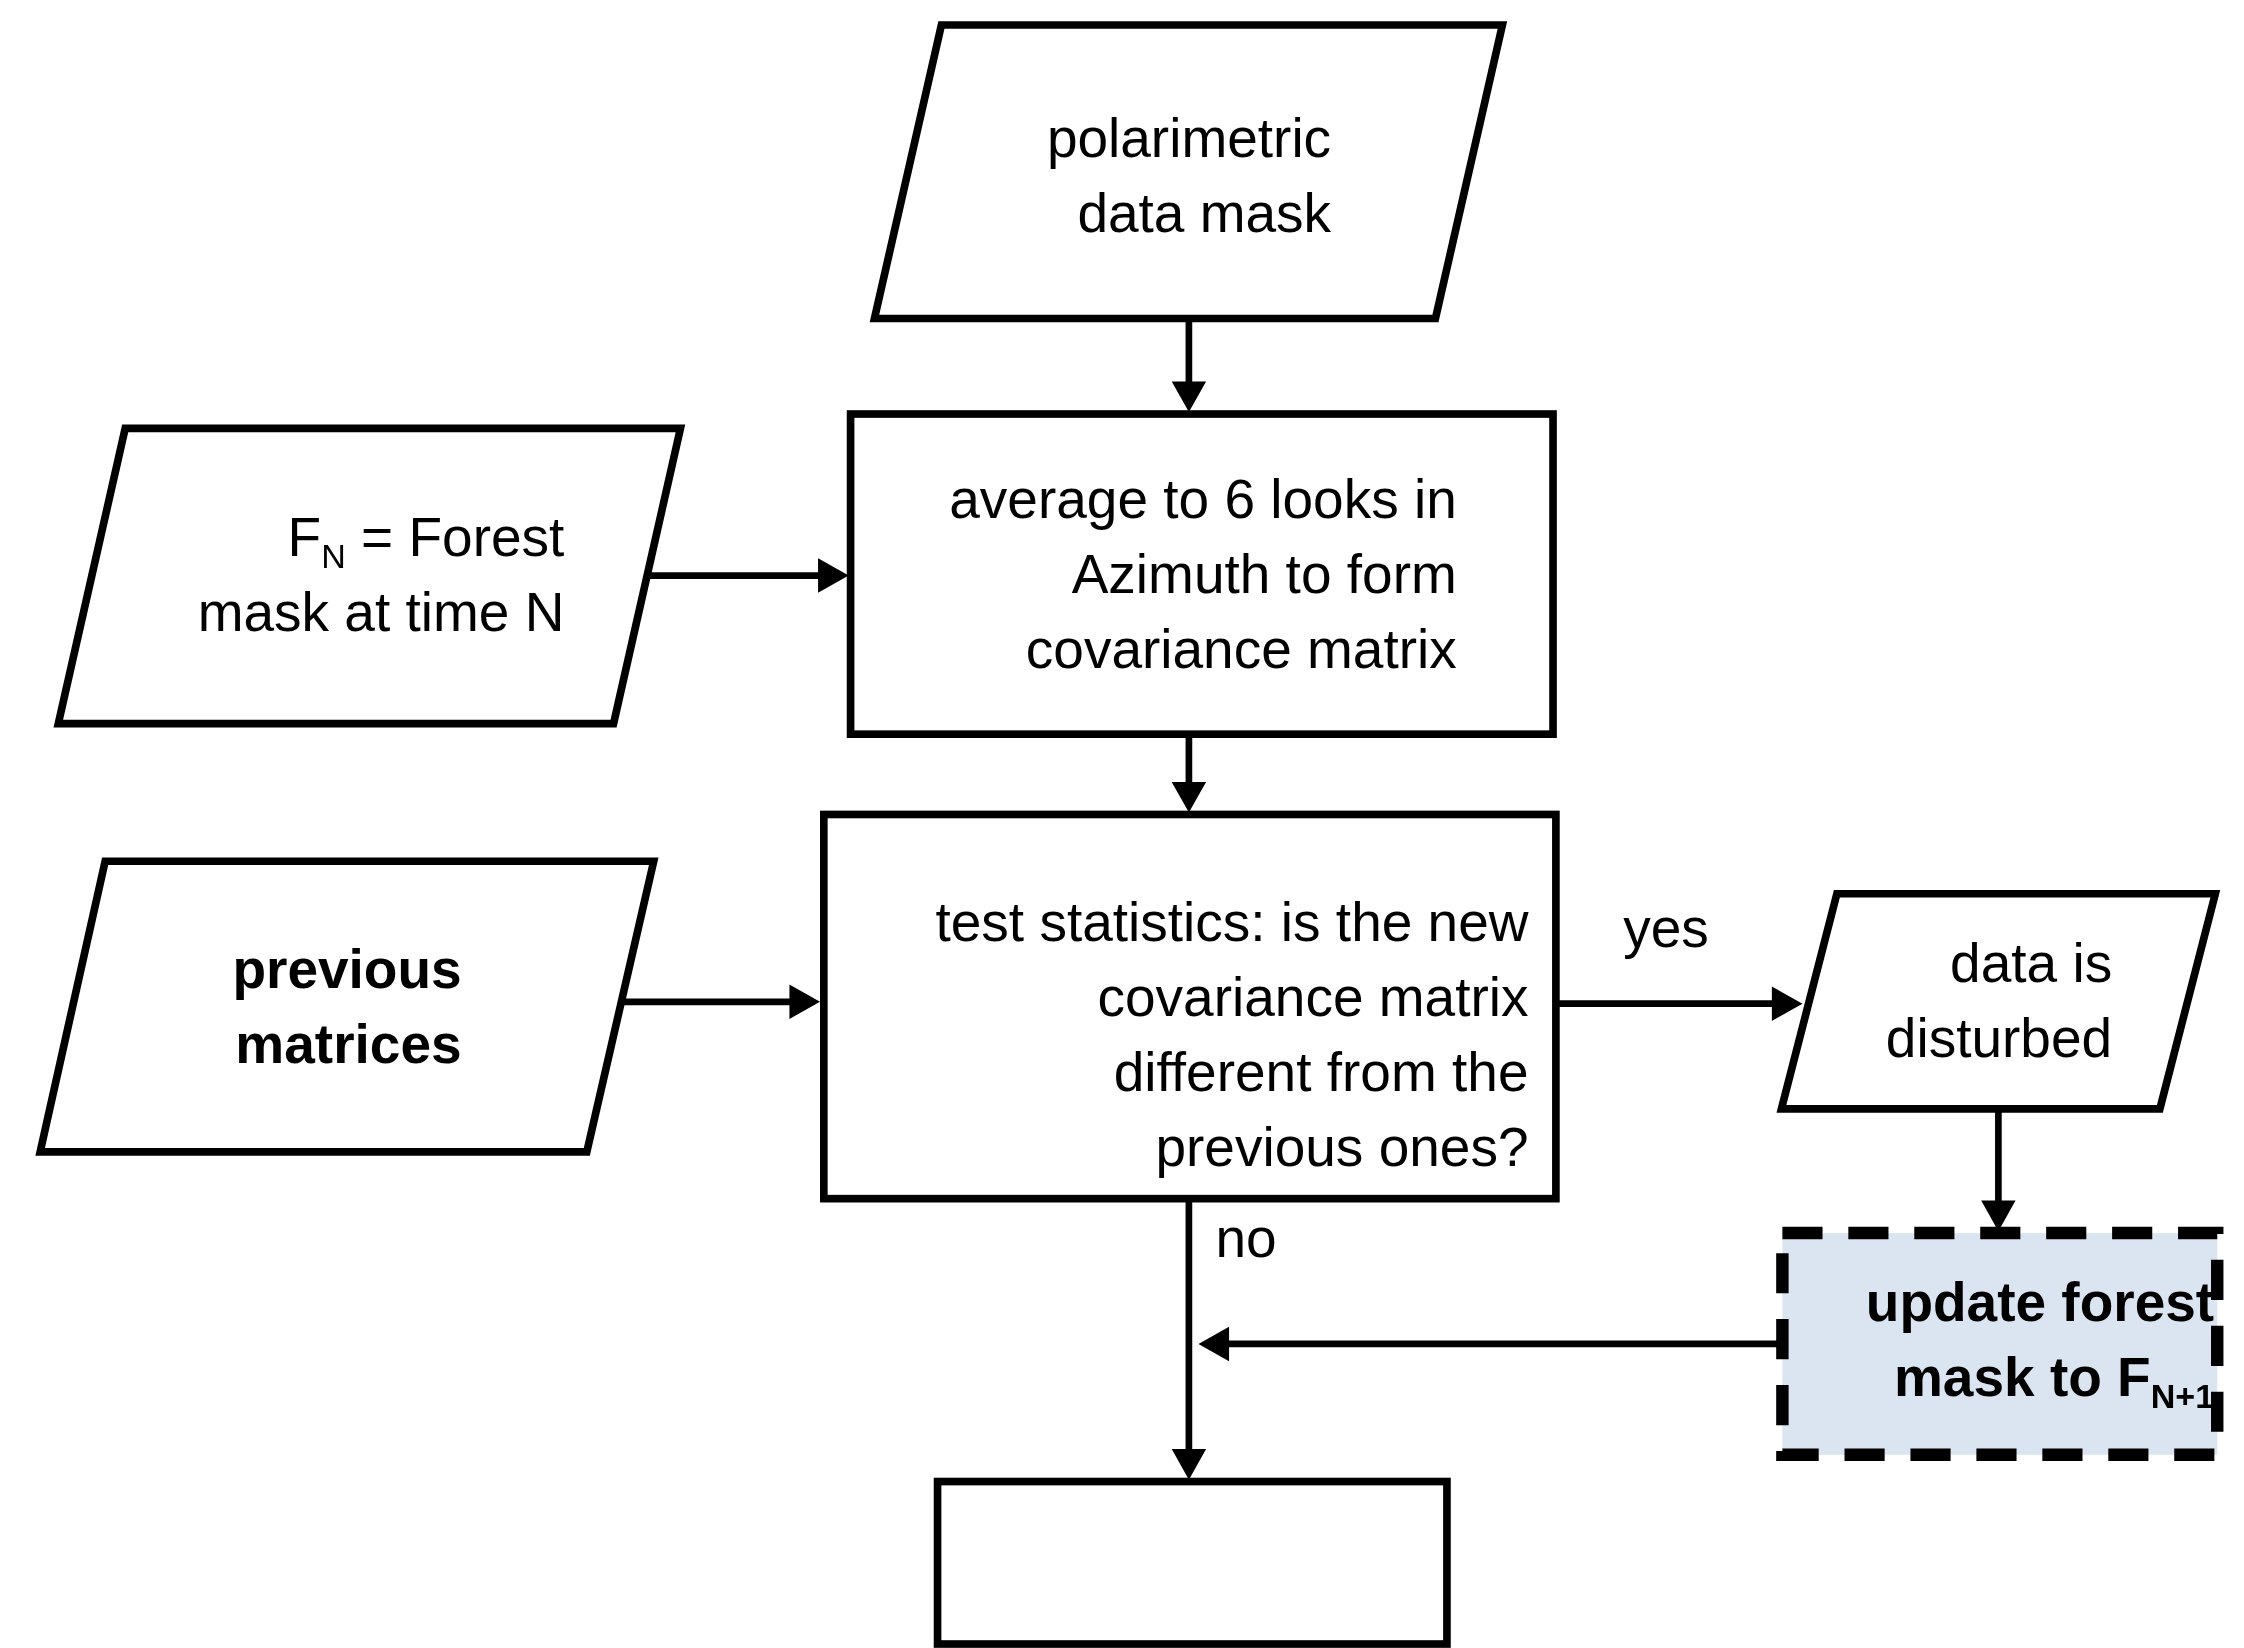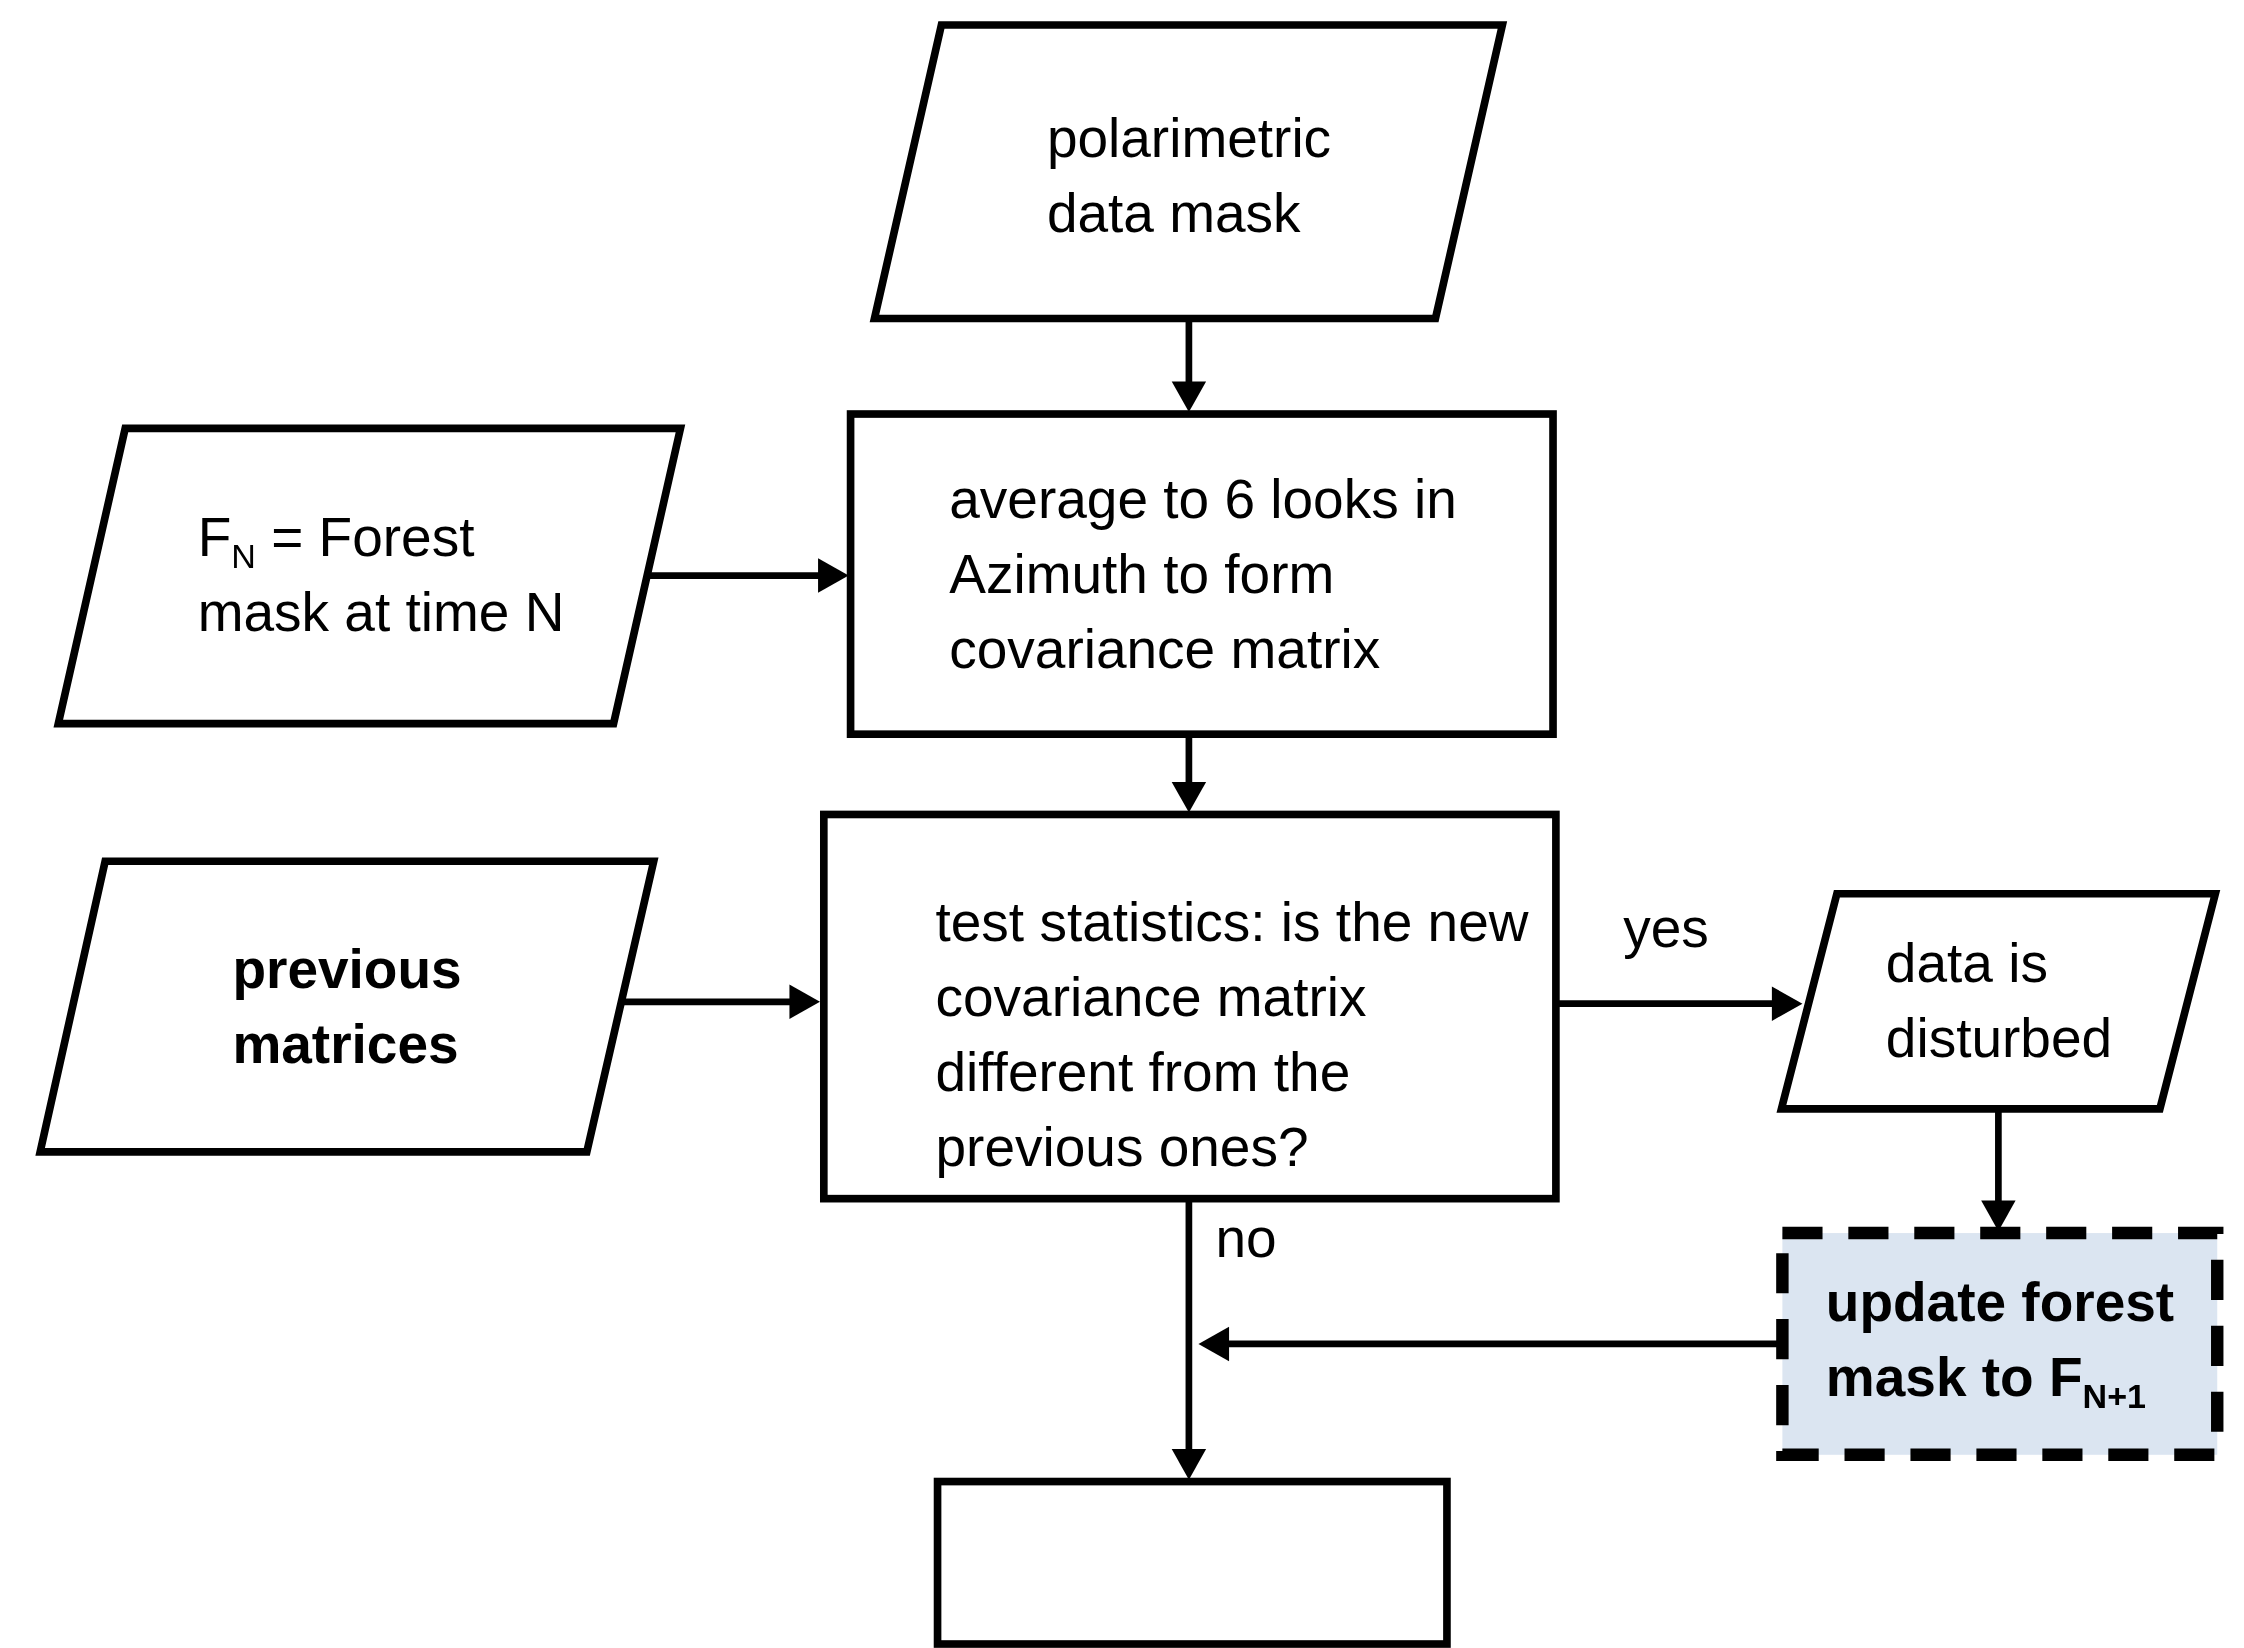--- a/index.html
+++ b/index.html
@@ -38,28 +38,29 @@
     stroke-width: 7;
     fill: none;
   }
   .head {
     fill: #000000;
     stroke: none;
   }
   .node-label, .edge-label {
     position: absolute;
     transform: translate(-50%, -50%);
-    text-align: left;
+    text-align: right;
     font-size: 55px;
     line-height: 75px;
     white-space: nowrap;
     color: #000000;
   }
   .bold {
     font-weight: bold;
+    margin-left: 40px;
   }
   sub {
     font-size: 0.62em;
     line-height: 0;
   }
 </style>
 </head>
 <body>
 
 <div id="canvas">

